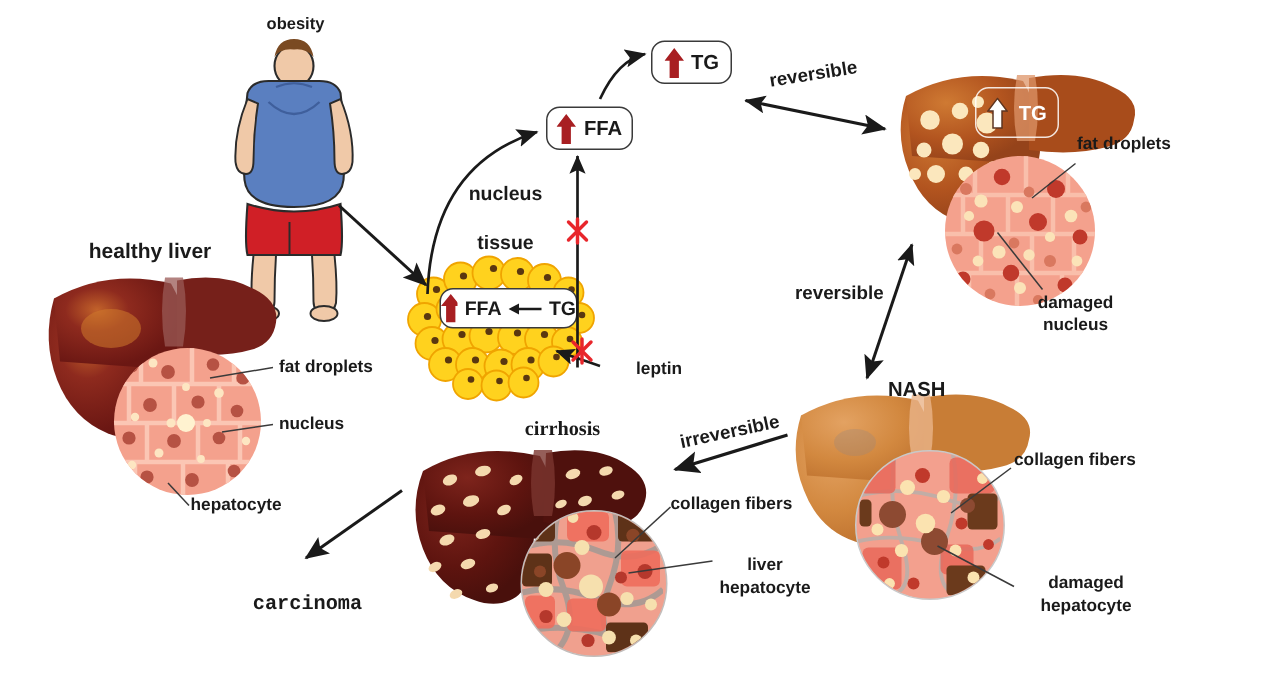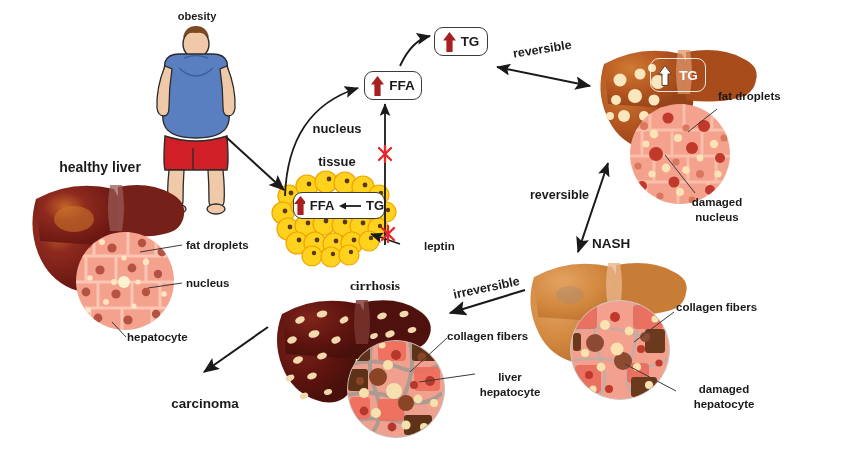--- a/index.html
+++ b/index.html
@@ -301,21 +301,21 @@
 
   <svg class="ov">
     <g transform="translate(530,263)">
       <path d="M4,14 q-8,26 2,50 q10,26 34,34 q16,6 28,-2 q8,-6 10,-20 l4,-40 z" fill="url(#gNash)"></path>
       <path d="M82,4 q-42,-10 -78,10 l4,40 84,6 q6,-28 -10,-56 z" fill="url(#gNash)"></path>
       <path d="M86,2 q34,-6 56,6 q18,8 14,22 q-2,14 -18,18 q-22,6 -52,2 z" fill="#c87d36"></path>
       <path d="M78,0 h12 q4,22 0,44 h-12 q-4,-22 0,-44 z" fill="#eab489" opacity=".8"></path>
       <ellipse cx="40" cy="32" rx="14" ry="9" fill="#9e8878" opacity=".35"></ellipse>
     </g>
   </svg>
-  <div class="lab" style="left:592px;top:236px;font-size:13.5px;">NASH</div>
+  <div class="lab" style="left:592px;top:252px;font-size:13.5px;">NASH</div>
 
   <div class="circ" style="left:570px;top:300px;width:98px;height:98px;background:#f3a08e;border:1px solid #c9c9c9;">
     <svg width="96" height="96" style="display:block">
       <g stroke="#b8b0ab" stroke-width="2.6" fill="none" opacity=".85">
         <path d="M0,30 Q30,22 60,32 T96,28"></path>
         <path d="M0,60 Q26,54 54,62 T96,58"></path>
         <path d="M26,0 Q20,30 30,60 T24,96"></path>
         <path d="M64,0 Q70,28 60,58 T66,96"></path>
       </g>
       <g fill="#e8685a" opacity=".85">
@@ -446,21 +446,21 @@
   <svg class="ov">
     <g stroke="#3a3a3a" stroke-width="1" fill="none">
       <path d="M410,372 L447,338"></path>
       <path d="M419,382 L475,374"></path>
     </g>
   </svg>
   <div class="ann" style="left:447px;top:330px;font-size:11.5px;">collagen fibers</div>
   <div class="ann ctr" style="left:472px;top:371px;width:76px;text-align:center;font-size:11.5px;">liver</div>
   <div class="ann ctr" style="left:472px;top:386px;width:76px;text-align:center;font-size:11.5px;">hepatocyte</div>
 
-  <div class="lab ctr" style="left:150px;top:396px;width:110px;font-size:13.5px;">carcinoma</div>
+  <div class="lab ctr" style="left:150px;top:396px;width:110px;font-size:13.5px;font-family:Liberation Mono, monospace;">carcinoma</div>
 
   <svg class="ov">
     <defs>
       <marker id="ah" markerWidth="9" markerHeight="9" refX="7.4" refY="3.4" orient="auto">
         <path d="M0,0 L8,3.4 L0,6.8 L1.6,3.4 Z" fill="#1a1a1a"></path>
       </marker>
       <marker id="ahs" markerWidth="8" markerHeight="8" refX="6.6" refY="3" orient="auto">
         <path d="M0,0 L7,3 L0,6 L1.4,3 Z" fill="#1a1a1a"></path>
       </marker>
       <marker id="ahb" markerWidth="8" markerHeight="8" refX="6.6" refY="3" orient="auto-start-reverse">

